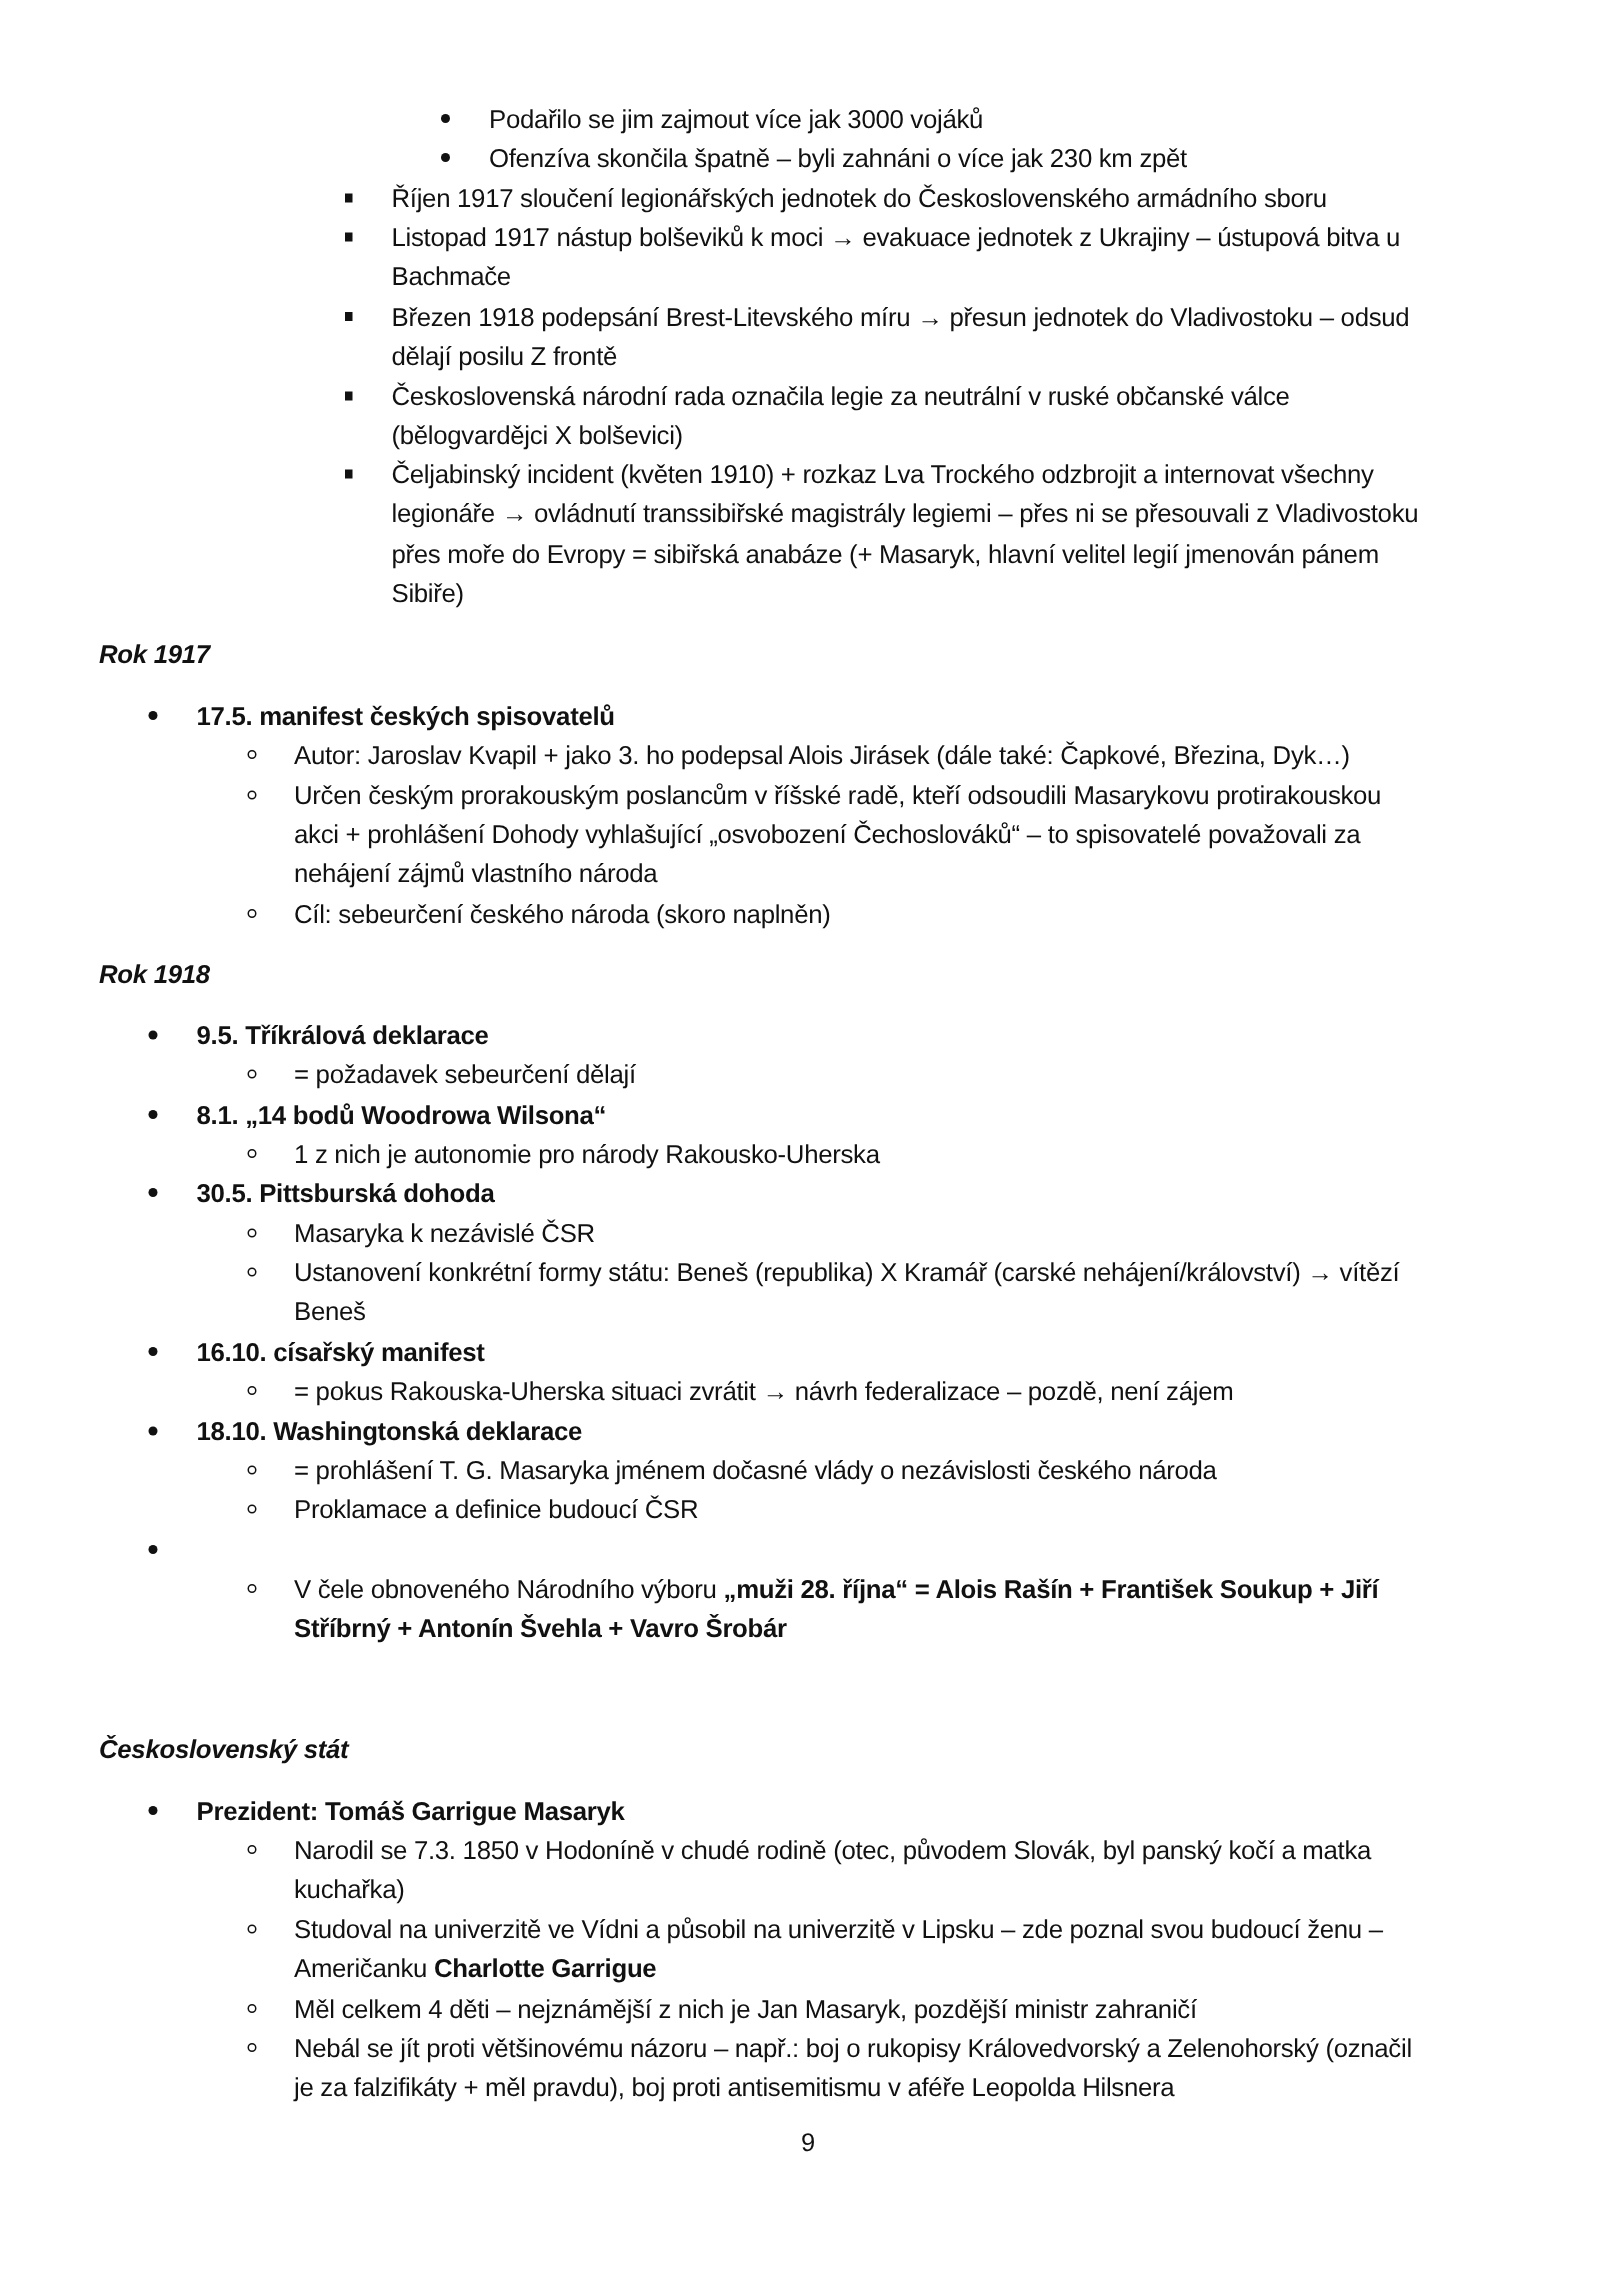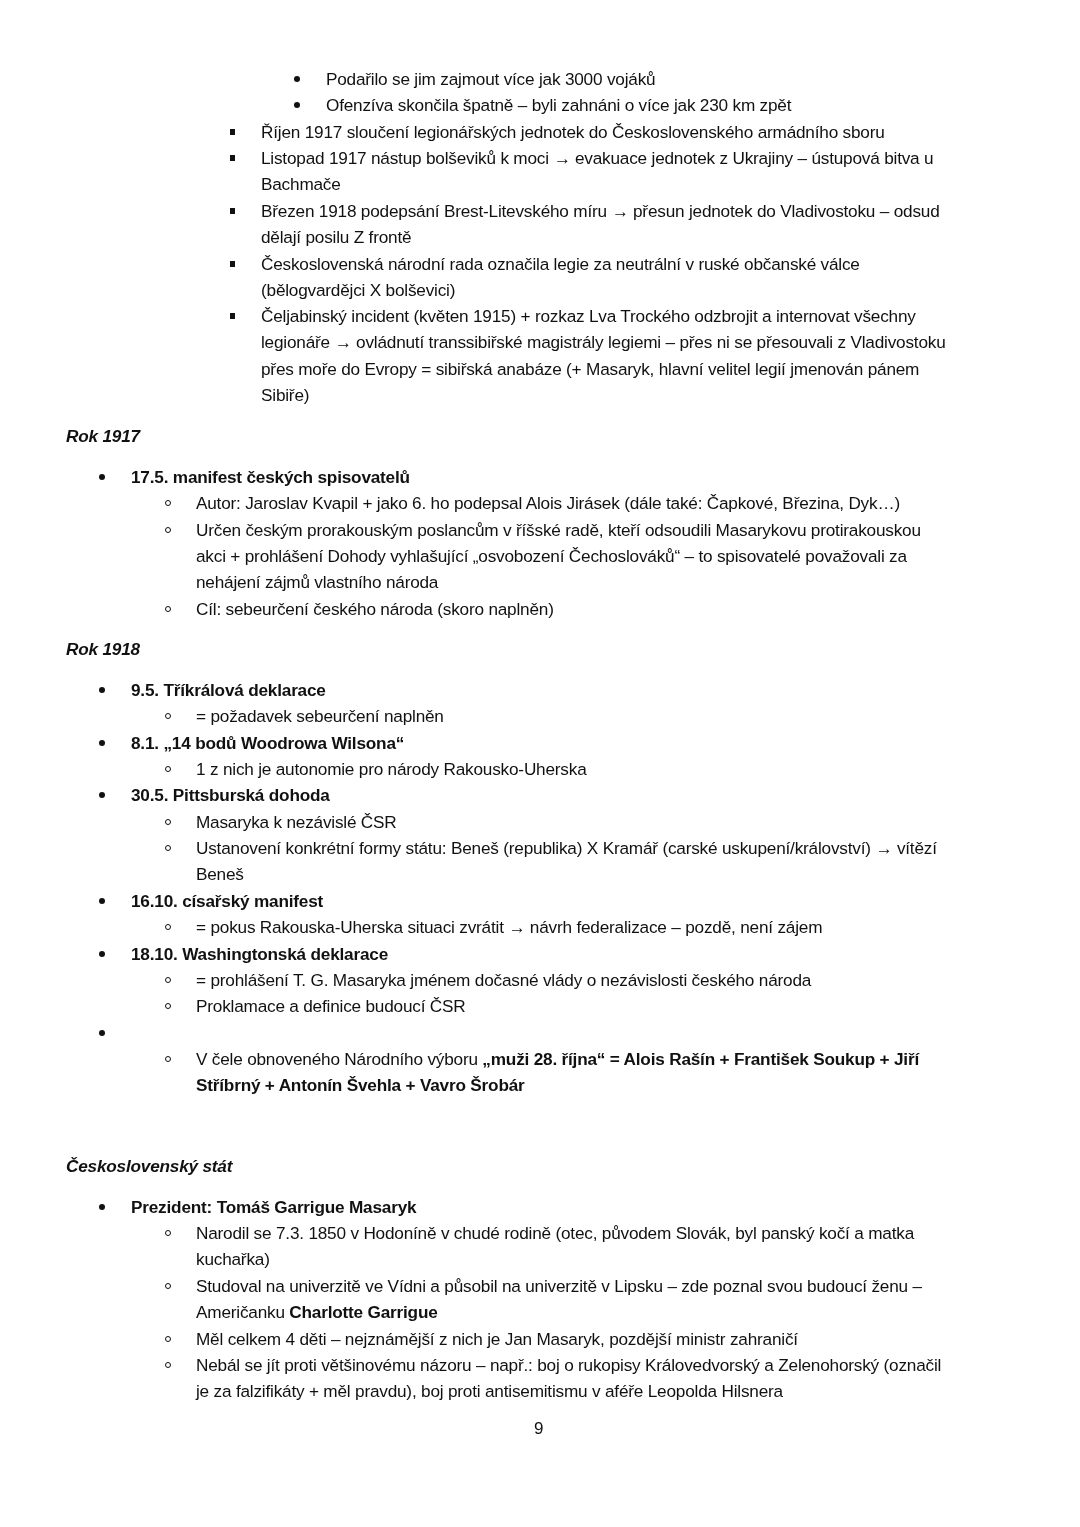--- a/index.html
+++ b/index.html
@@ -37,56 +37,56 @@
 
     <span class="bullet-square" style="left:230px;top:208px"></span>
     <div class="line" style="left:261px;top:198px">Březen 1918 podepsání Brest-Litevského míru → přesun jednotek do Vladivostoku – odsud</div>
     <div class="line" style="left:261px;top:224px">dělají posilu Z frontě</div>
 
     <span class="bullet-square" style="left:230px;top:261px"></span>
     <div class="line" style="left:261px;top:251px">Československá národní rada označila legie za neutrální v ruské občanské válce</div>
     <div class="line" style="left:261px;top:277px">(bělogvardějci X bolševici)</div>
 
     <span class="bullet-square" style="left:230px;top:313px"></span>
-    <div class="line" style="left:261px;top:303px">Čeljabinský incident (květen 1915) + rozkaz Lva Trockého odzbrojit a internovat všechny</div>
+    <div class="line" style="left:261px;top:303px">Čeljabinský incident (květen 1910) + rozkaz Lva Trockého odzbrojit a internovat všechny</div>
     <div class="line" style="left:261px;top:329px">legionáře → ovládnutí transsibiřské magistrály legiemi – přes ni se přesouvali z Vladivostoku</div>
     <div class="line" style="left:261px;top:356px">přes moře do Evropy = sibiřská anabáze (+ Masaryk, hlavní velitel legií jmenován pánem</div>
     <div class="line" style="left:261px;top:382px">Sibiře)</div>
   </div>
 
   <div class="line heading" style="left:66px;top:423px">Rok 1917</div>
   <span class="bullet-disc" style="left:99px;top:474px"></span>
   <div class="line b" style="left:131px;top:464px">17.5. manifest českých spisovatelů</div>
   <span class="bullet-circle" style="left:165px;top:500px"></span>
-  <div class="line" style="left:196px;top:490px">Autor: Jaroslav Kvapil + jako 6. ho podepsal Alois Jirásek (dále také: Čapkové, Březina, Dyk…)</div>
+  <div class="line" style="left:196px;top:490px">Autor: Jaroslav Kvapil + jako 3. ho podepsal Alois Jirásek (dále také: Čapkové, Březina, Dyk…)</div>
   <span class="bullet-circle" style="left:165px;top:527px"></span>
   <div class="line" style="left:196px;top:543px">akci + prohlášení Dohody vyhlašující „osvobození Čechoslováků“ – to spisovatelé považovali za</div>
   <div class="line" style="left:196px;top:517px">Určen českým prorakouským poslancům v říšské radě, kteří odsoudili Masarykovu protirakouskou</div>
   <div class="line" style="left:196px;top:569px">nehájení zájmů vlastního národa</div>
   <span class="bullet-circle" style="left:165px;top:606px"></span>
   <div class="line" style="left:196px;top:596px">Cíl: sebeurčení českého národa (skoro naplněn)</div>
 
   <div class="line heading" style="left:66px;top:636px">Rok 1918</div>
 
   <span class="bullet-disc" style="left:99px;top:687px"></span>
   <div class="line b" style="left:131px;top:677px">9.5. Tříkrálová deklarace</div>
   <span class="bullet-circle" style="left:165px;top:713px"></span>
-  <div class="line" style="left:196px;top:703px">= požadavek sebeurčení naplněn</div>
+  <div class="line" style="left:196px;top:703px">= požadavek sebeurčení dělají</div>
 
   <span class="bullet-disc" style="left:99px;top:740px"></span>
   <div class="line b" style="left:131px;top:730px">8.1. „14 bodů Woodrowa Wilsona“</div>
   <span class="bullet-circle" style="left:165px;top:766px"></span>
   <div class="line" style="left:196px;top:756px">1 z nich je autonomie pro národy Rakousko-Uherska</div>
 
   <span class="bullet-disc" style="left:99px;top:792px"></span>
   <div class="line b" style="left:131px;top:782px">30.5. Pittsburská dohoda</div>
   <span class="bullet-circle" style="left:165px;top:819px"></span>
   <div class="line" style="left:196px;top:809px">Masaryka k nezávislé ČSR</div>
   <span class="bullet-circle" style="left:165px;top:845px"></span>
-  <div class="line" style="left:196px;top:835px">Ustanovení konkrétní formy státu: Beneš (republika) X Kramář (carské uskupení/království) → vítězí</div>
+  <div class="line" style="left:196px;top:835px">Ustanovení konkrétní formy státu: Beneš (republika) X Kramář (carské nehájení/království) → vítězí</div>
   <div class="line" style="left:196px;top:861px">Beneš</div>
 
   <span class="bullet-disc" style="left:99px;top:898px"></span>
   <div class="line b" style="left:131px;top:888px">16.10. císařský manifest</div>
   <span class="bullet-circle" style="left:165px;top:924px"></span>
   <div class="line" style="left:196px;top:914px">= pokus Rakouska-Uherska situaci zvrátit → návrh federalizace – pozdě, není zájem</div>
 
   <span class="bullet-disc" style="left:99px;top:951px"></span>
   <div class="line b" style="left:131px;top:941px">18.10. Washingtonská deklarace</div>
   <span class="bullet-circle" style="left:165px;top:977px"></span>

